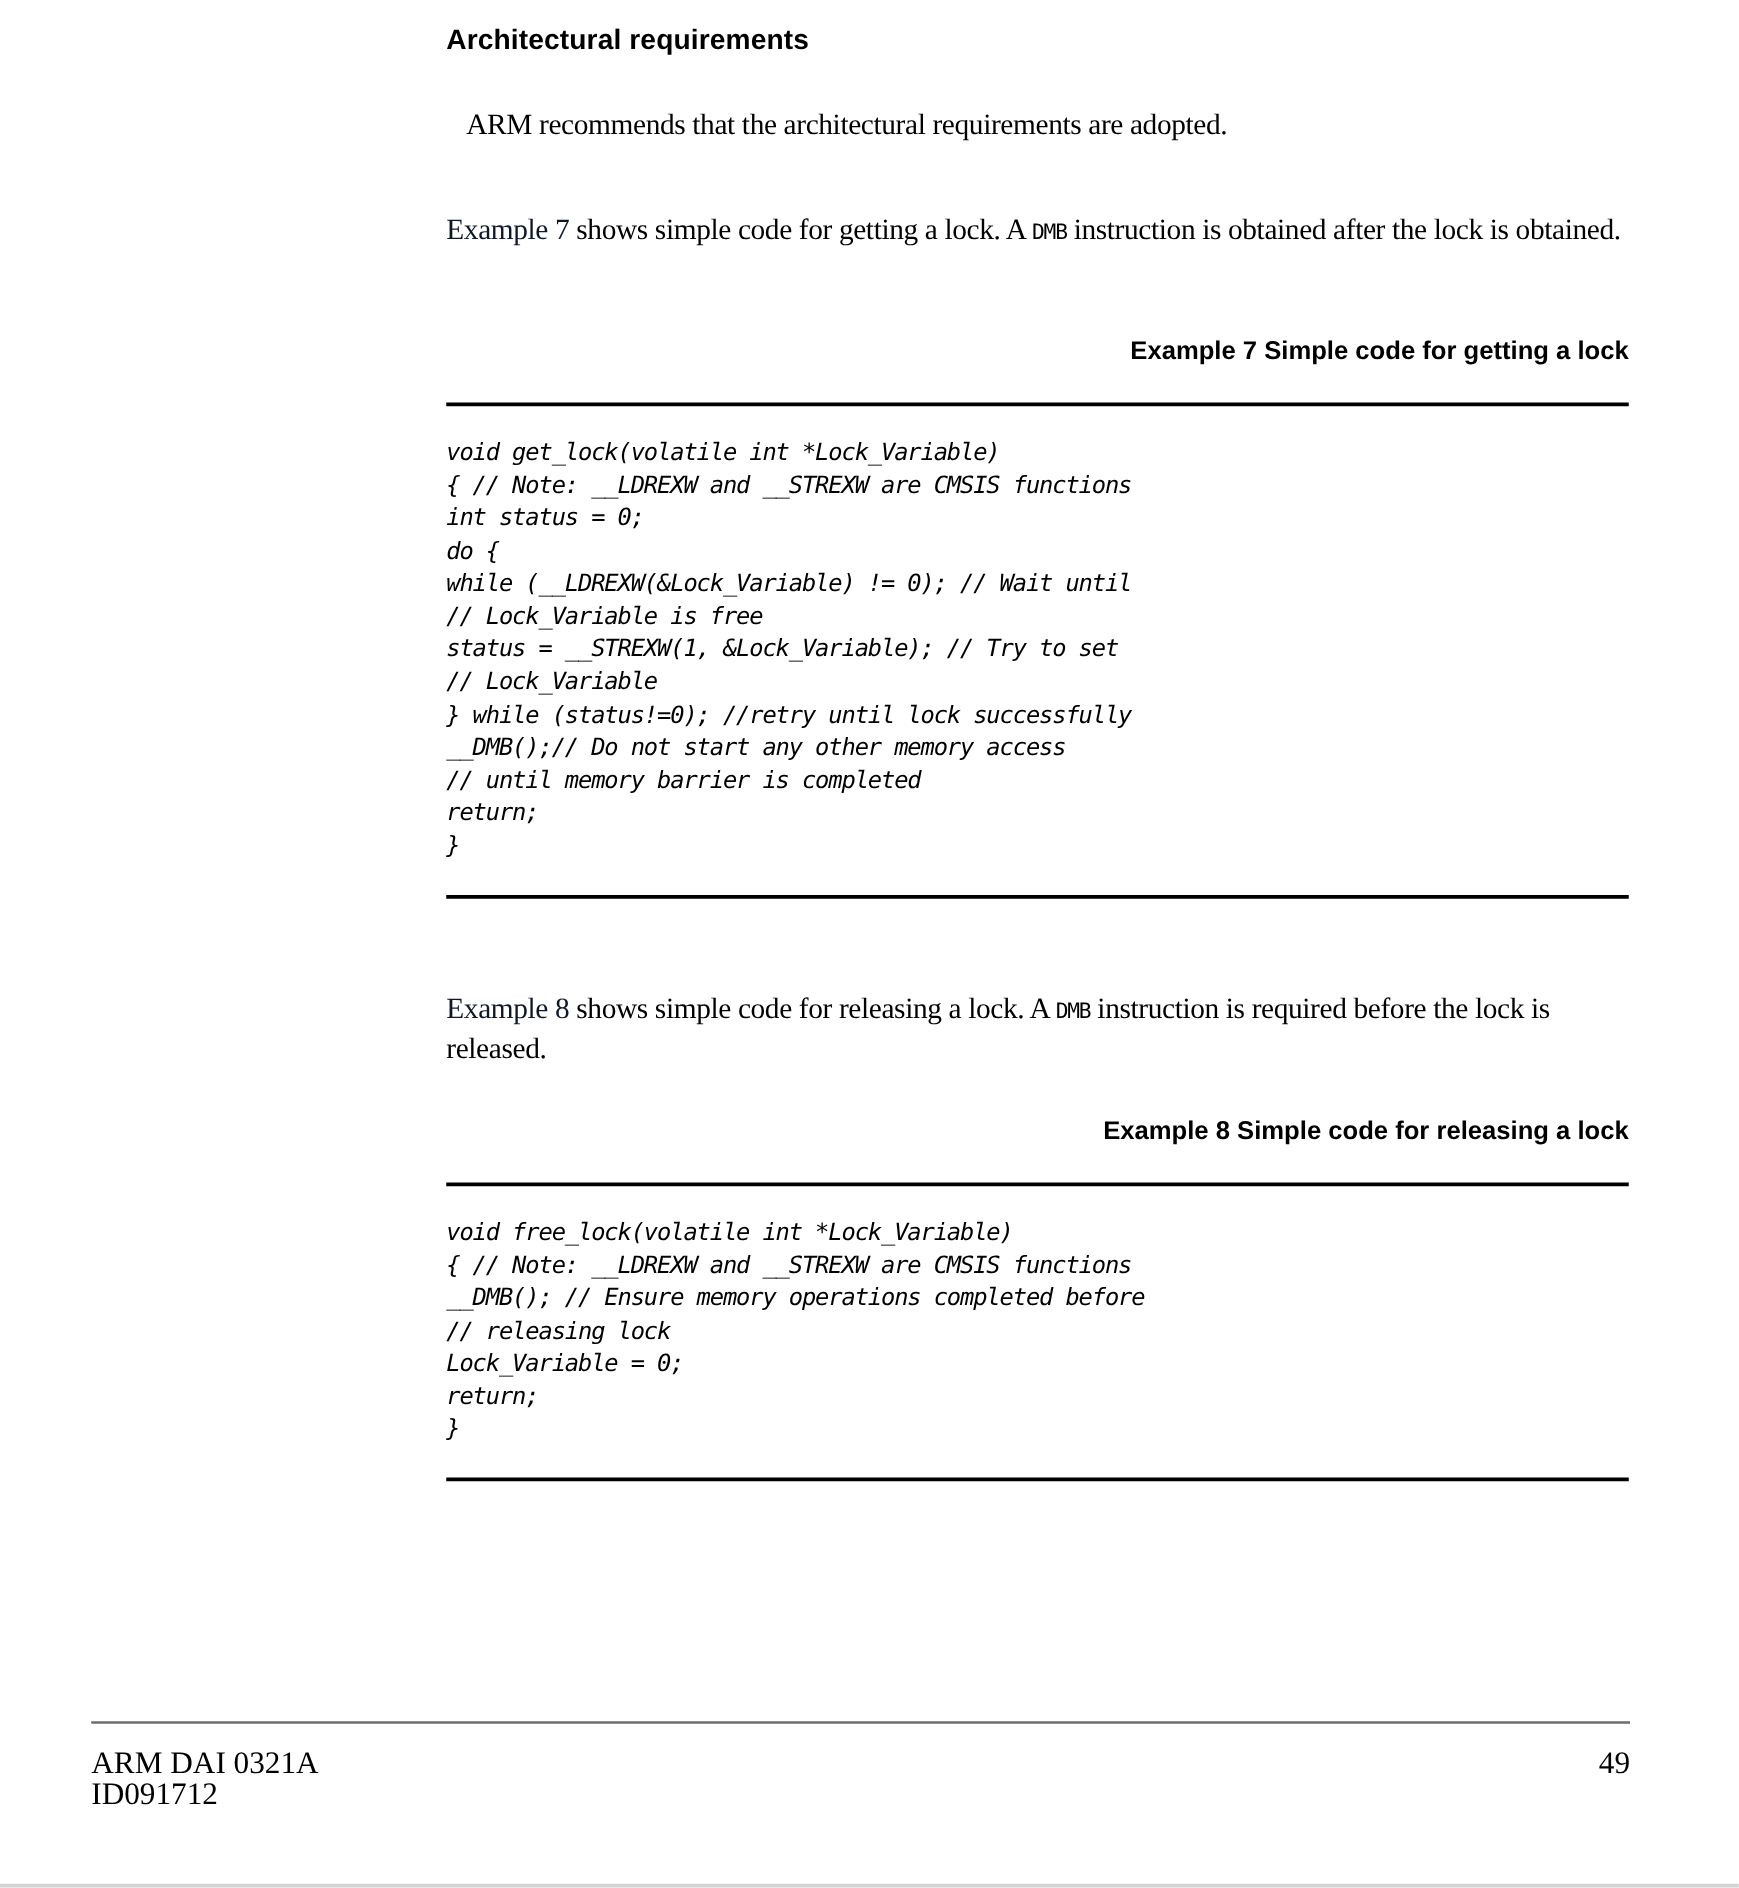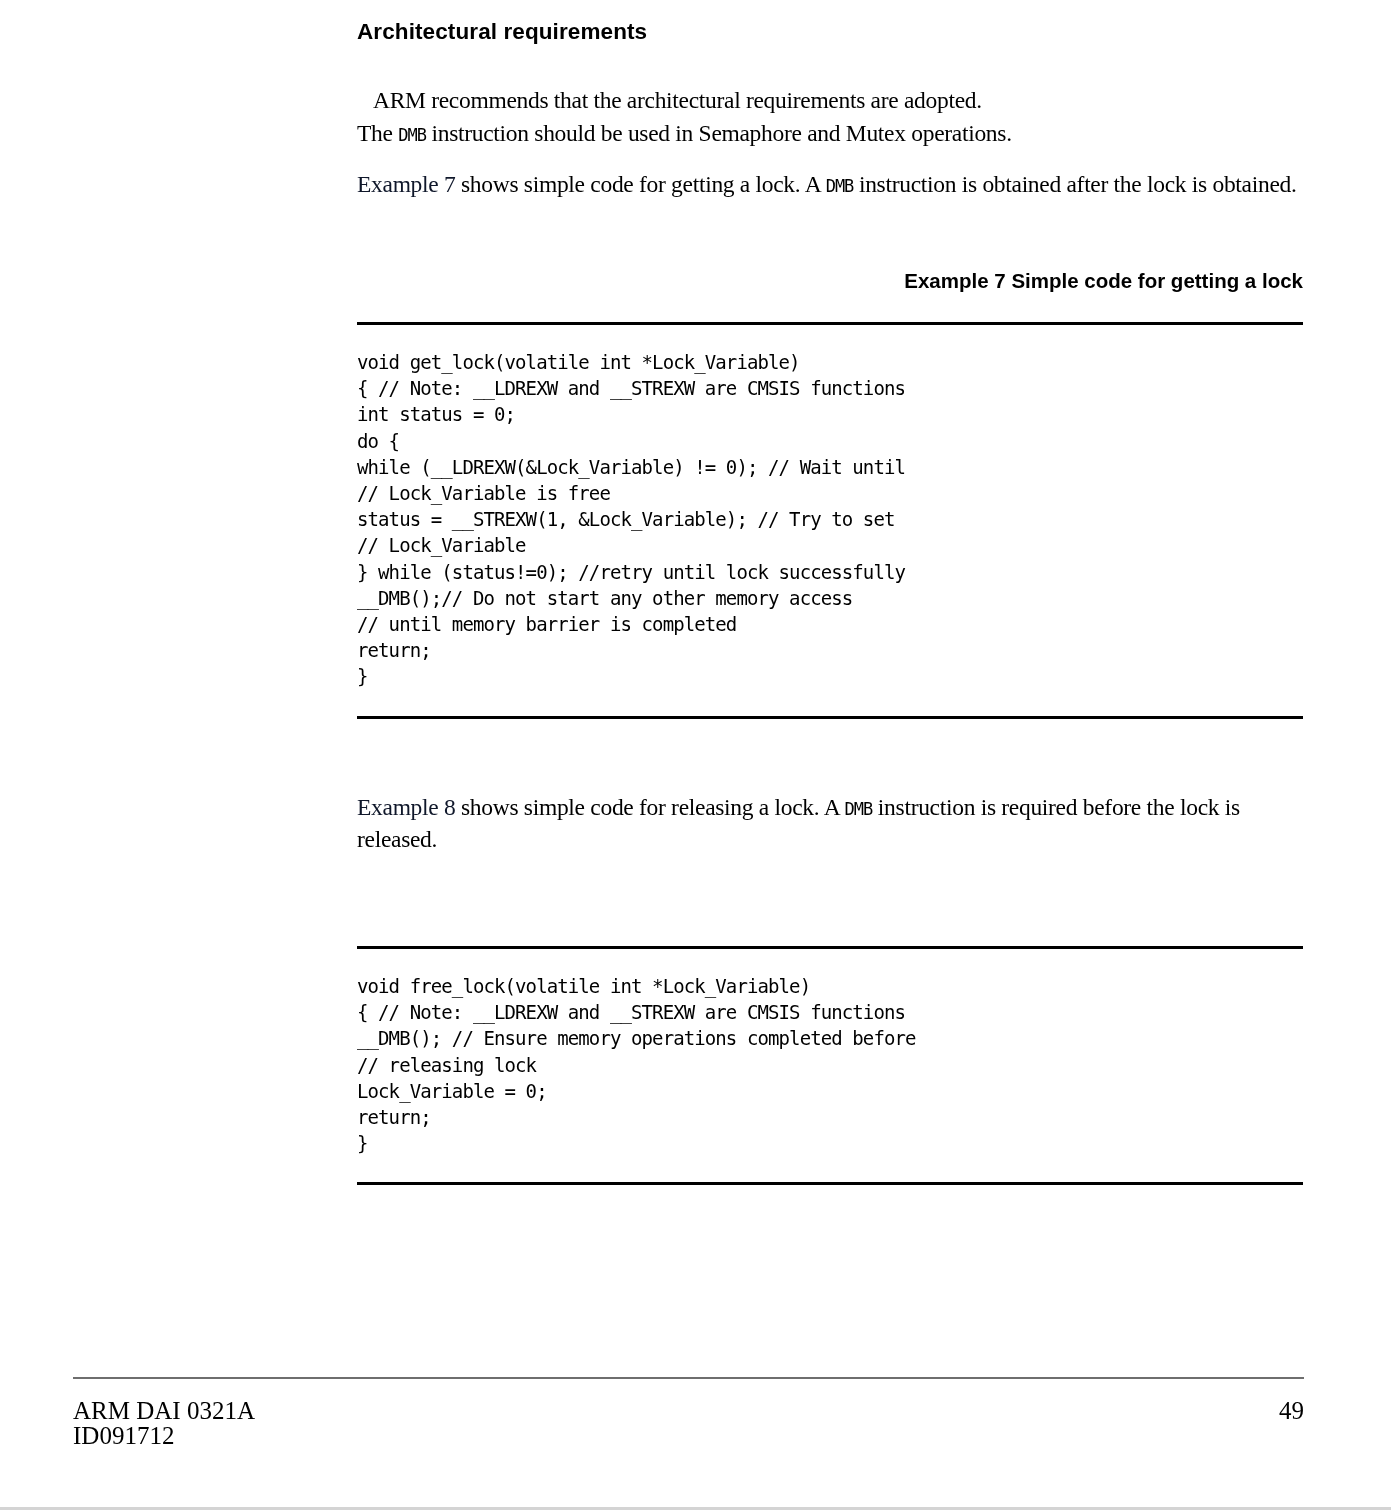--- a/index.html
+++ b/index.html
@@ -10,60 +10,58 @@
   .h-section { position: absolute; left: 357px; top: 19px; font-family: "Liberation Sans", sans-serif; font-weight: bold; font-size: 22.5px; letter-spacing: 0.1px; }
 
   .para { position: absolute; left: 357px; width: 950px; font-family: "Liberation Serif", serif; font-size: 23.5px; line-height: 30px; letter-spacing: -0.3px; }
   .para .code { font-family: "DejaVu Sans Mono", monospace; font-size: 17px; letter-spacing: -1px; }
   .para .link { color: #0f172a; cursor: pointer; }
 
   .ex-title { position: absolute; right: 88px; font-family: "Liberation Sans", sans-serif; font-weight: bold; font-size: 20.5px; text-align: right; white-space: nowrap; }
 
   .rule { position: absolute; left: 357px; width: 946px; height: 3px; background: #000; }
 
-  .code-block { position: absolute; left: 357px; margin: 0; font-family: "DejaVu Sans Mono", monospace; font-size: 19px; line-height: 26.2px; letter-spacing: -0.9px; white-space: pre; }
+  .code-block { position: absolute; left: 357px; margin: 0; font-family: "DejaVu Sans Mono", monospace; font-size: 19px; line-height: 26.2px; letter-spacing: -0.9px; white-space: pre; font-style: italic; }
   .code-line { display: block; height: 26.2px; }
 
   .footer-rule { position: absolute; left: 73px; top: 1377px; width: 1231px; height: 2px; background: #6e6e6e; }
   .footer { position: absolute; font-family: Liberation Serif, serif; font-size: 25px; line-height: 25px; }
   .footer-left { left: 73px; top: 1398px; }
   .footer-center { left: 390px; width: 600px; top: 1398px; text-align: center; font-style: italic; }
   .footer-right { right: 87px; top: 1398px; text-align: right; }
 </style>
 </head>
 <body>
 
 <div class="page">
 
   <div class="h-section">Architectural requirements</div>
 
   <p class="para" style="top:69px; margin:16px;">
     <span>ARM recommends that the architectural requirements are adopted.</span>
   </p>
 
-  <p class="para" style="top:118px; margin:0;">
-    <span>The </span><span class="code">DMB</span><span> instruction should be used in Semaphore and Mutex operations.</span>
-  </p>
 
   <p class="para" style="top:169px; margin:0;">
     <span class="link">Example 7</span><span> shows simple code for getting a lock. A </span><span class="code">DMB</span><span> instruction is obtained after the lock is obtained.</span>
   </p>
 
   <div class="ex-title" style="top:269px;">Example 7 Simple code for getting a lock</div>
   <div class="rule" style="top:322px;"></div>
 
   <pre class="code-block" style="top:349px;"><span class="code-line">void get_lock(volatile int *Lock_Variable)</span><span class="code-line">{ // Note: __LDREXW and __STREXW are CMSIS functions</span><span class="code-line">int status = 0;</span><span class="code-line">do {</span><span class="code-line">while (__LDREXW(&amp;Lock_Variable) != 0); // Wait until</span><span class="code-line">// Lock_Variable is free</span><span class="code-line">status = __STREXW(1, &amp;Lock_Variable); // Try to set</span><span class="code-line">// Lock_Variable</span><span class="code-line">} while (status!=0); //retry until lock successfully</span><span class="code-line">__DMB();// Do not start any other memory access</span><span class="code-line">// until memory barrier is completed</span><span class="code-line">return;</span><span class="code-line">}</span></pre>
 
   <div class="rule" style="top:716px;"></div>
 
 
   <p class="para" style="top:792px; margin:0;">
     <span class="link">Example 8</span><span> shows simple code for releasing a lock. A </span><span class="code">DMB</span><span> instruction is required before the lock is released.</span>
   </p>
 
+  <div class="ex-title" style="top:893px;">Example 8 Simple code for releasing a lock</div>
   <div class="rule" style="top:946px;"></div>
 
   <pre class="code-block" style="top:973px;"><span class="code-line">void free_lock(volatile int *Lock_Variable)</span><span class="code-line">{ // Note: __LDREXW and __STREXW are CMSIS functions</span><span class="code-line">__DMB(); // Ensure memory operations completed before</span><span class="code-line">// releasing lock</span><span class="code-line">Lock_Variable = 0;</span><span class="code-line">return;</span><span class="code-line">}</span></pre>
 
   <div class="rule" style="top:1182px;"></div>
 
   <div class="footer-rule"></div>
 
   <div class="footer footer-left">
     <div>ARM DAI 0321A</div>

